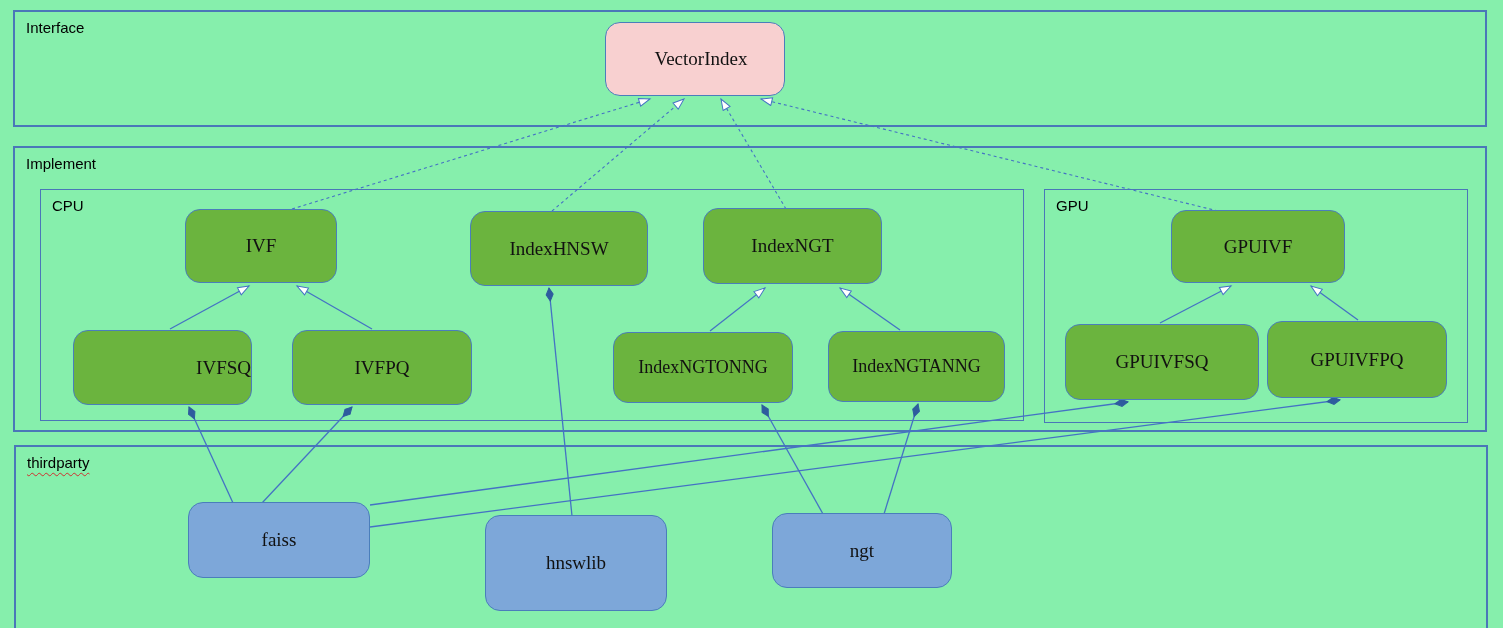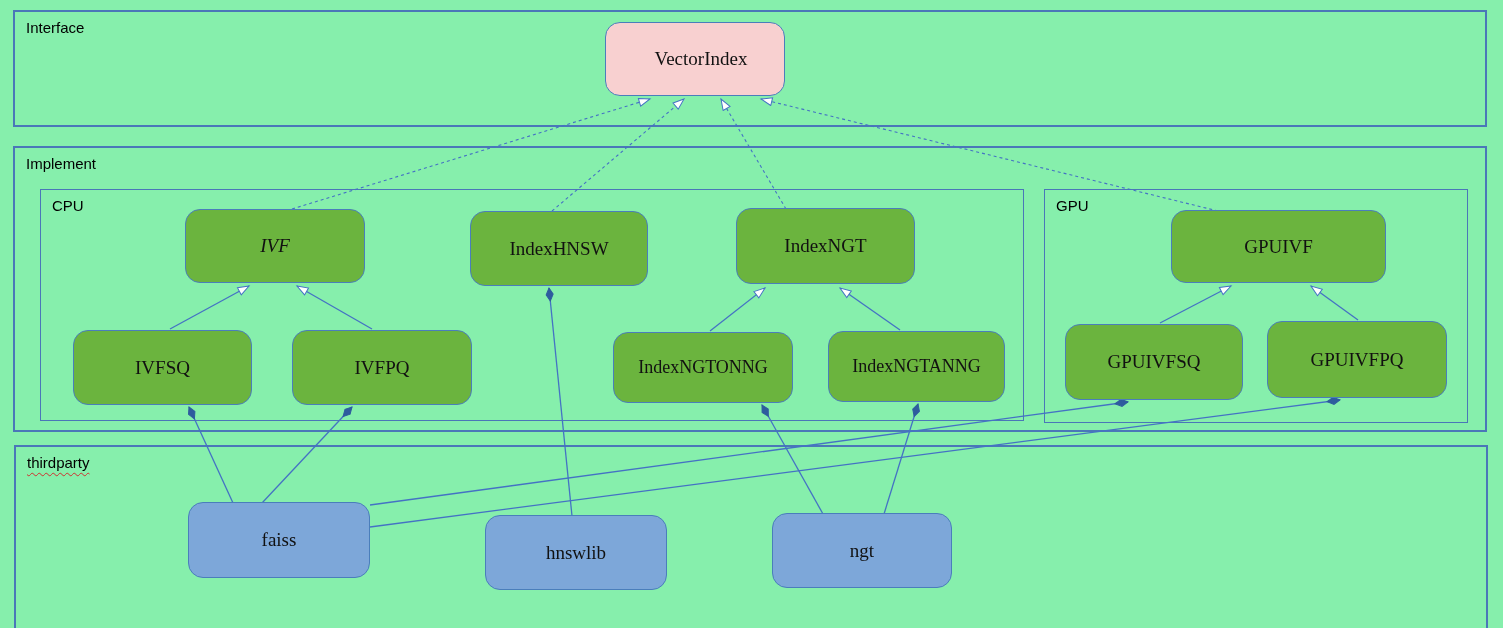--- a/index.html
+++ b/index.html
@@ -80,55 +80,55 @@
     <line class="edge comp" x1="370" y1="527" x2="1340" y2="400" marker-end="url(#diamondFilled)"></line>
     <line class="edge comp" x1="572" y1="516" x2="549" y2="288" marker-end="url(#diamondFilled)"></line>
     <line class="edge comp" x1="823" y1="514" x2="762" y2="405" marker-end="url(#diamondFilled)"></line>
     <line class="edge comp" x1="884" y1="514" x2="918" y2="404" marker-end="url(#diamondFilled)"></line>
   </svg>
 
   <div class="node pink" style="left:605px;top:22px;width:180px;height:74px;">
     <span>VectorIndex</span>
   </div>
 
-  <div class="node green" style="left:185px;top:209px;width:180px;height:74px;font-style:italic;">
+  <div class="node green" style="left:185px;top:209px;width:152px;height:74px;">
     <span>IVF</span>
   </div>
   <div class="node green" style="left:457px;top:211px;width:178px;height:75px;margin-left:13px;">
     <span>IndexHNSW</span>
   </div>
-  <div class="node green" style="left:703px;top:208px;width:179px;height:76px;margin-left:33px;">
+  <div class="node green" style="left:703px;top:208px;width:179px;height:76px;">
     <span>IndexNGT</span>
   </div>
-  <div class="node green" style="left:1171px;top:210px;width:215px;height:73px;">
+  <div class="node green" style="left:1171px;top:210px;width:174px;height:73px;">
     <span>GPUIVF</span>
   </div>
 
-  <div class="node green" style="left:73px;top:330px;width:179px;height:75px;">
+  <div class="node green" style="left:73px;top:330px;width:179px;height:75px;justify-content:flex-end;">
     <span>IVFSQ</span>
   </div>
   <div class="node green" style="left:292px;top:330px;width:180px;height:75px;">
     <span>IVFPQ</span>
   </div>
   <div class="node green" style="left:613px;top:332px;width:180px;height:71px;font-size:18px;">
     <span>IndexNGTONNG</span>
   </div>
   <div class="node green" style="left:828px;top:331px;width:177px;height:71px;font-size:18px;">
     <span>IndexNGTANNG</span>
   </div>
-  <div class="node green" style="left:1065px;top:324px;width:178px;height:76px;">
+  <div class="node green" style="left:1065px;top:324px;width:194px;height:76px;">
     <span>GPUIVFSQ</span>
   </div>
   <div class="node green" style="left:1267px;top:321px;width:180px;height:77px;">
     <span>GPUIVFPQ</span>
   </div>
 
   <div class="node blue" style="left:188px;top:502px;width:182px;height:76px;">
     <span>faiss</span>
   </div>
-  <div class="node blue" style="left:485px;top:515px;width:182px;height:75px;">
+  <div class="node blue" style="left:485px;top:515px;width:182px;height:96px;">
     <span>hnswlib</span>
   </div>
   <div class="node blue" style="left:772px;top:513px;width:180px;height:75px;">
     <span>ngt</span>
   </div>
 
 </div>
 
 </body></html>

